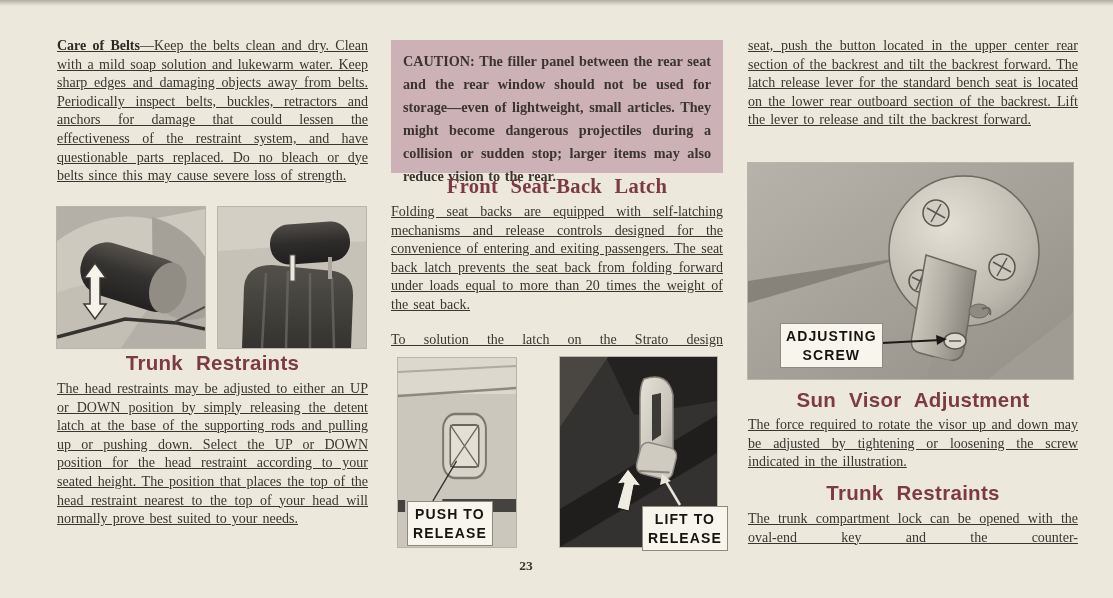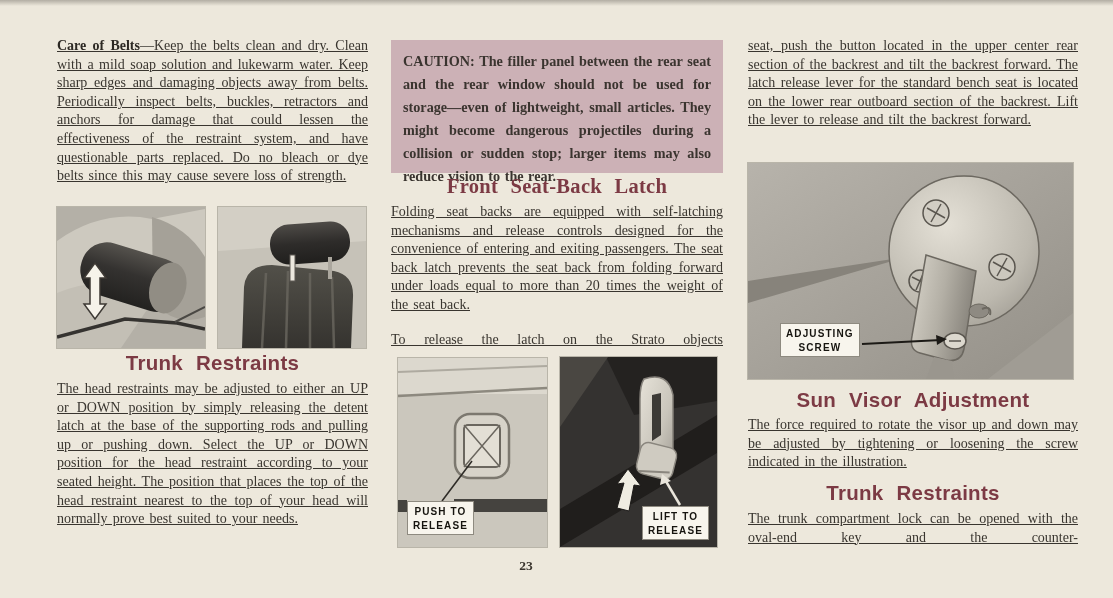--- a/index.html
+++ b/index.html
@@ -62,21 +62,21 @@
   }
   .photo svg { display:block; width:100%; height:100%; }
 
   .photo-label {
     position:absolute;
     background:#f8f5ed;
     border:1px solid #8e8a80;
     padding:3px 5px 2px 5px;
     font-family:"Liberation Sans", sans-serif;
     font-weight:700;
-    font-size:10px;
+    font-size:14px;
     letter-spacing:1.1px;
     line-height:1.35;
     text-align:center;
     color:#16140f;
     white-space:pre-line;
   }
 
   .page-number {
     position:absolute; left:494px; top:558px; width:64px;
     text-align:center;
@@ -151,23 +151,23 @@
   </div>
 
   <div class="col col-mid">
 
     <div class="caution-box">CAUTION: The filler panel between the rear seat and the rear window should not be used for storage—even of lightweight, small articles. They might become dangerous projectiles during a collision or sudden stop; larger items may also reduce vision to the rear.</div>
 
     <h2 class="section-heading" style="top:175px;font-family:Liberation Serif, serif;">Front Seat-Back Latch</h2>
 
     <p class="body-text" style="top:203px;">Folding seat backs are equipped with self-latching mechanisms and release controls designed for the convenience of entering and exiting passengers. The seat back latch prevents the seat back from folding forward under loads equal to more than 20 times the weight of the seat back.</p>
 
-    <p class="body-text justify-last" style="top:331px;">To release the latch on the Strato objects</p>
-
-    <div class="photo" style="left:7px; top:358px; width:149px; height:189px;">
+    <p class="body-text justify-last" style="top:331px;">To solution the latch on the Strato design</p>
+
+    <div class="photo" style="left:7px; top:358px; width:118px; height:189px;">
       <svg viewBox="0 0 149 189" preserveAspectRatio="none">
         <rect width="149" height="189" fill="#cbc7bd"></rect>
         <rect width="149" height="36" fill="#dcd8ce"></rect>
         <path d="M0,14 L149,8" stroke="#aeaaa0" stroke-width="2" fill="none"></path>
         <path d="M0,38 L149,30" stroke="#8d897f" stroke-width="2.5" fill="none"></path>
         <rect x="57" y="56" width="54" height="64" rx="15" fill="#d7d3c9" stroke="#7c786f" stroke-width="2.5"></rect>
         <rect x="66" y="67" width="36" height="42" rx="4" fill="#e3dfd5" stroke="#6b675f" stroke-width="2"></rect>
         <path d="M66,67 L102,109 M102,67 L66,109" stroke="#6b675f" stroke-width="1.5"></path>
         <rect x="56" y="141" width="93" height="13" fill="#45433f"></rect>
         <rect x="0" y="142" width="9" height="12" fill="#45433f"></rect>

